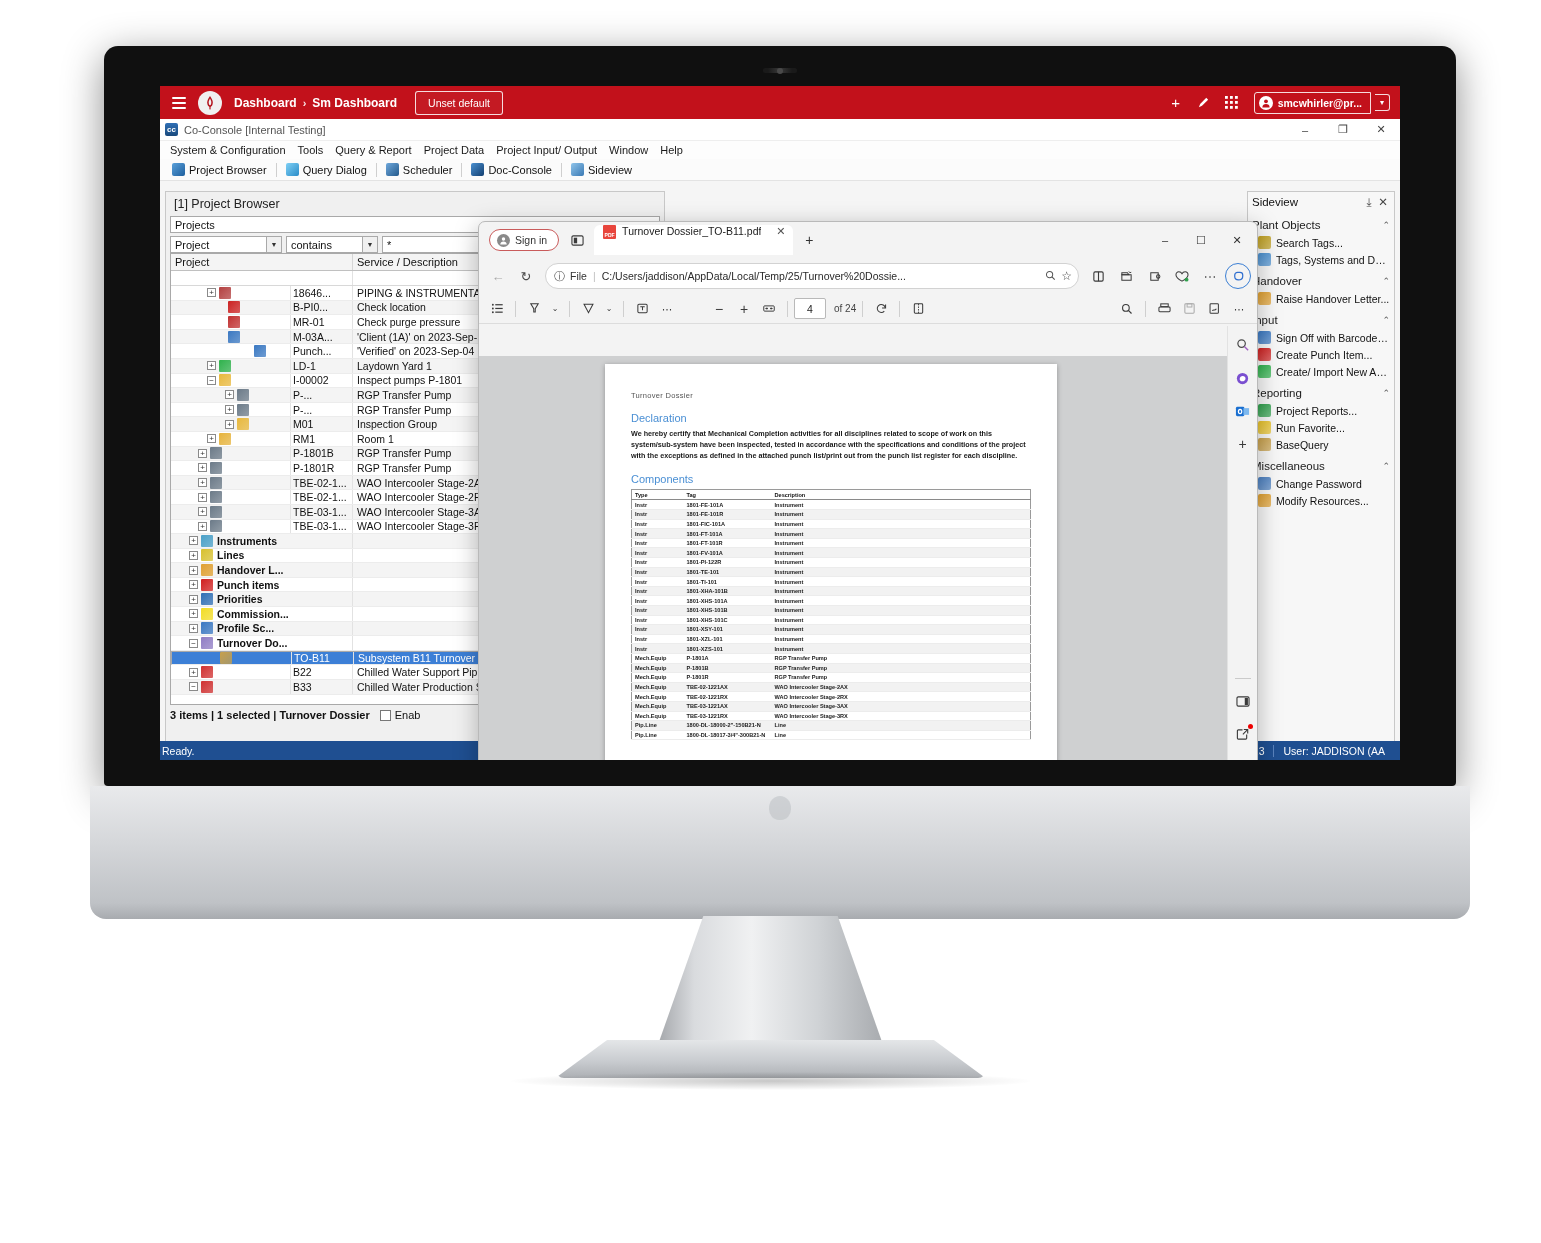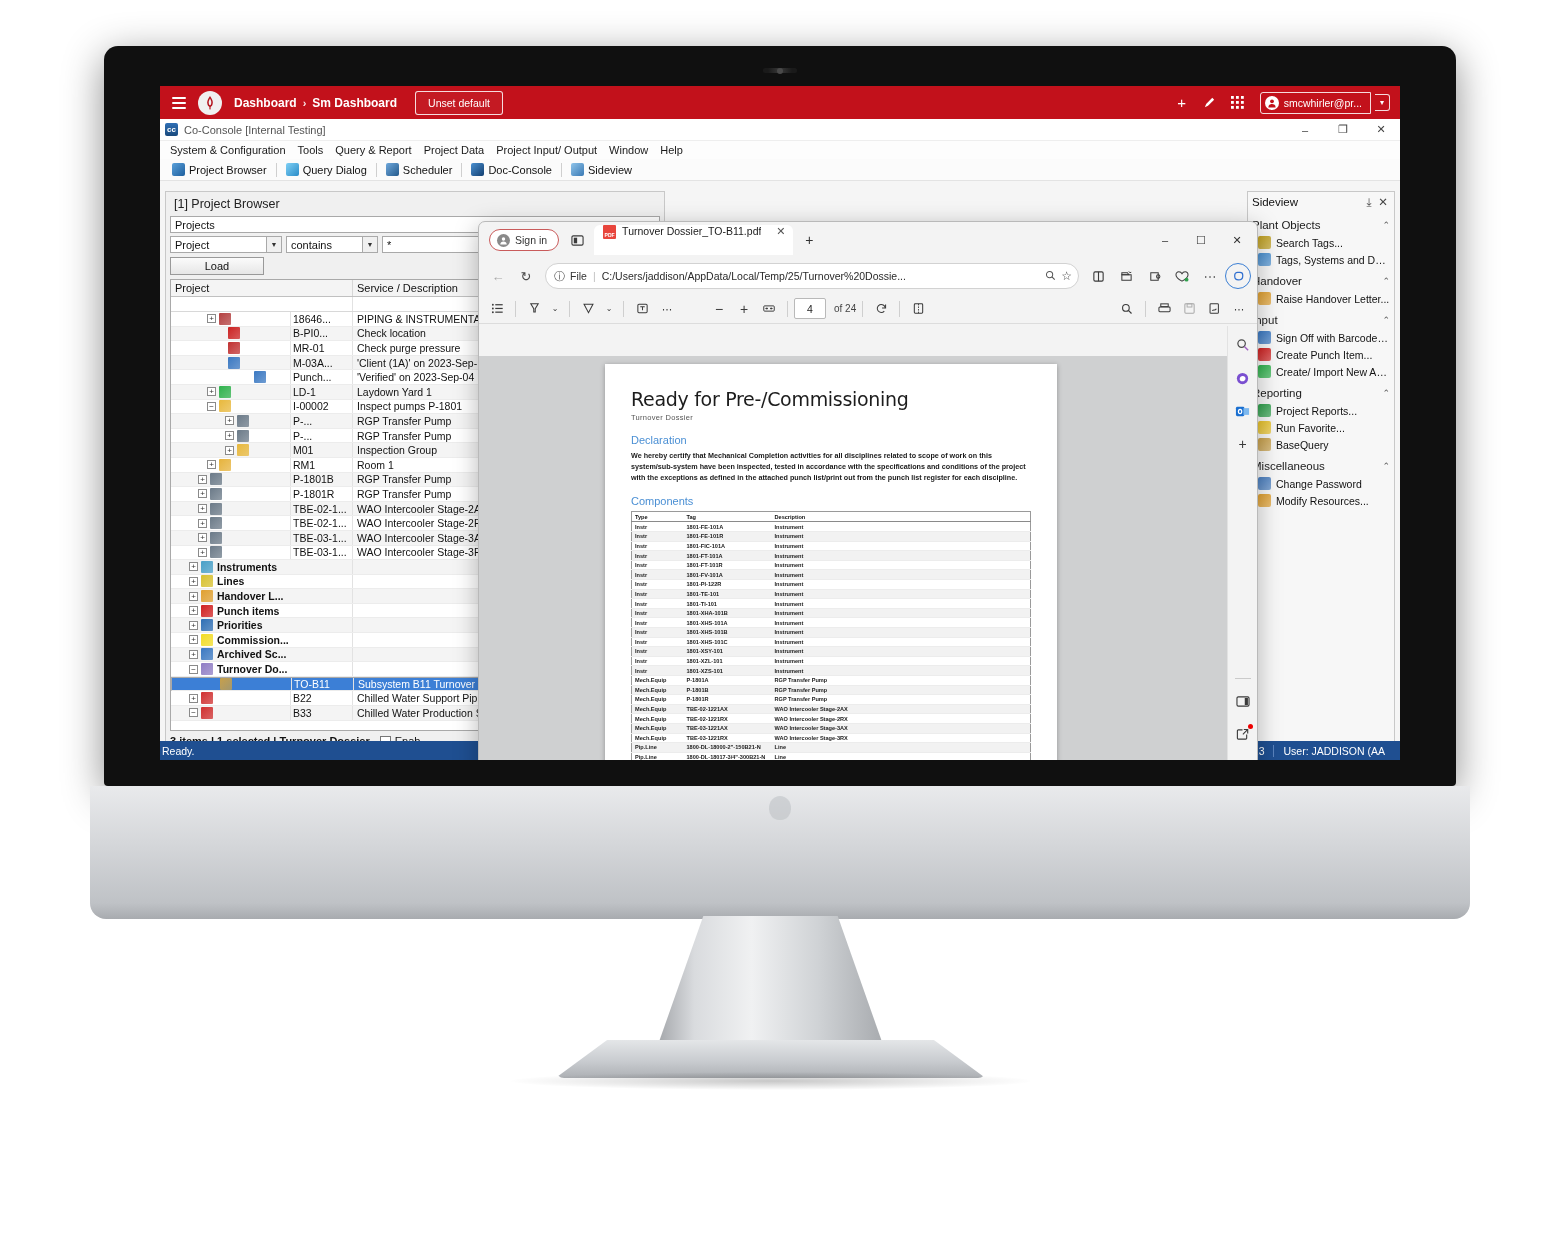--- a/index.html
+++ b/index.html
@@ -86,21 +86,21 @@
   .rb-ico { width:24px; height:24px; display:flex; align-items:center; justify-content:center; color:#fff; font-size:15px; cursor:pointer; }
   .userchip {
     display:flex; align-items:center; border:1px solid rgba(255,255,255,.85);
     border-radius:3px 0 0 3px; padding:3px 8px 3px 4px; font-size:10.5px; margin-left:6px; cursor:pointer;
     max-width:118px;
   }
   .userchip .avatar {
     width:14px; height:14px; border-radius:50%; background:#fff; margin-right:5px;
     display:flex; align-items:center; justify-content:center; flex:0 0 auto;
   }
-  .userchip .uname { overflow:hidden; text-overflow:ellipsis; white-space:nowrap; }
+  .userchip .uname { overflow:hidden; text-overflow:ellipsis; white-space:nowrap;font-weight:bold; }
   .userdrop {
     border:1px solid rgba(255,255,255,.85); border-left:none; border-radius:0 3px 3px 0;
     padding:3px 5px; font-size:8px; cursor:pointer; display:flex; align-items:center;
   }
 
   
   .cc-win { position:absolute; left:0; top:33px; width:1240px; height:641px; background:#f5f5f5; }
   .cc-title {
     height:22px; background:#ffffff; display:flex; align-items:center;
     border-bottom:1px solid #eee; font-size:11px; color:#555;
@@ -411,24 +411,20 @@
           </div>
           <div class="sel" style="width:92px;">
             <span class="txt">contains</span>
             <span class="arw">▼</span>
           </div>
           <div class="sel" style="flex:1;">
             <span class="txt">*</span>
           </div>
         </div>
 
-        <div class="pb-btnrow">
-          <div class="gbtn" style="width:94px;">Load</div>
-          <div class="gbtn" style="margin-left:auto; width:146px; justify-content:flex-end; padding-right:6px;">Advanced</div>
-        </div>
 
         <div class="tree-wrap">
           <div class="tree-hdr">
             <div class="th-a">Project</div>
             <div class="th-b">Service / Description</div>
           </div>
           <div class="tree-filterrow">
             <div class="th-a"></div>
             <div class="th-b"></div>
           </div>
@@ -614,21 +610,21 @@
                   <span class="exp">+</span>
                   <span class="ticon" style="background: linear-gradient(135deg, rgb(242, 220, 37), rgba(242, 220, 37, 0.733));"></span>
                   <span class="tlabel bold">Commission...</span>
                 </div>
                 <div class="tcol-b"></div>
               </div>
               <div class="trow alt">
                 <div class="tcol-a" style="padding-left: 18px;">
                   <span class="exp">+</span>
                   <span class="ticon" style="background: linear-gradient(135deg, rgb(58, 120, 194), rgba(58, 120, 194, 0.733));"></span>
-                  <span class="tlabel bold">Archived Sc...</span>
+                  <span class="tlabel bold">Profile Sc...</span>
                 </div>
                 <div class="tcol-b"></div>
               </div>
               <div class="trow">
                 <div class="tcol-a" style="padding-left: 18px;">
                   <span class="exp">−</span>
                   <span class="ticon" style="background: linear-gradient(135deg, rgb(143, 124, 196), rgba(143, 124, 196, 0.733));"></span>
                   <span class="tlabel bold">Turnover Do...</span>
                 </div>
                 <div class="tcol-b"></div>
@@ -919,21 +915,20 @@
                 <path d="M4.6 9.4 C6 7.4 7.4 10 9 7.2" fill="none" stroke="#3a3a3a" stroke-width="1.1"></path>
               </svg>
           </div>
           <div class="pt-ic">⋯</div>
         </div>
       </div>
 
       <div class="pdf-body">
         <div class="pdf-scrollarea">
           <div class="pdf-page">
-            <div class="doc-h1">Ready for Pre-/Commissioning</div>
             <div class="doc-sub">Turnover Dossier</div>
             <div class="doc-h2">Declaration</div>
             <div class="doc-p">We hereby certify that Mechanical Completion activities for all disciplines related to scope of work on this system/sub-system have been inspected, tested in accordance with the specifications and conditions of the project with the exceptions as defined in the attached punch list/print out from the punch list register for each discipline.</div>
             <div class="doc-h2">Components</div>
             <table class="doc-tbl">
               <thead>
                   <tr>
                 <th class="col-type">Type</th>
                 <th class="col-tag">Tag</th>
                 <th>Description</th>

